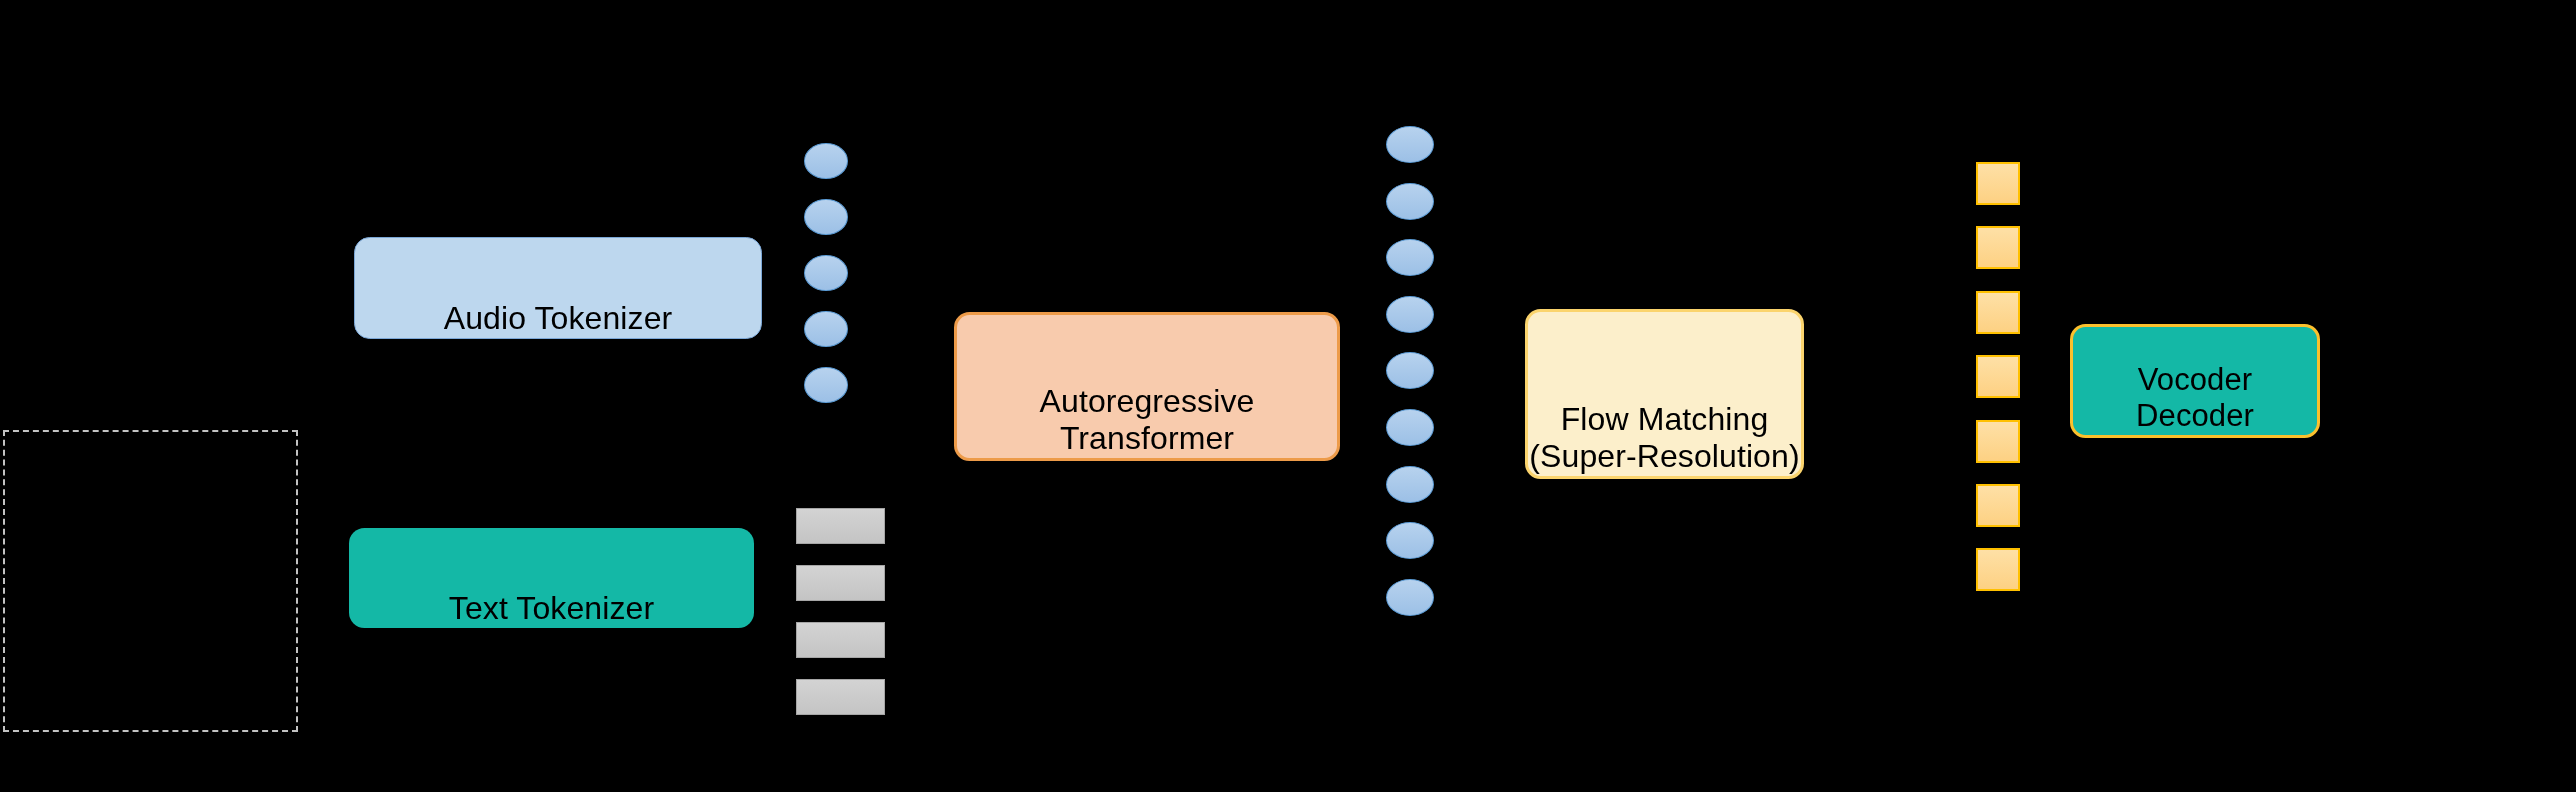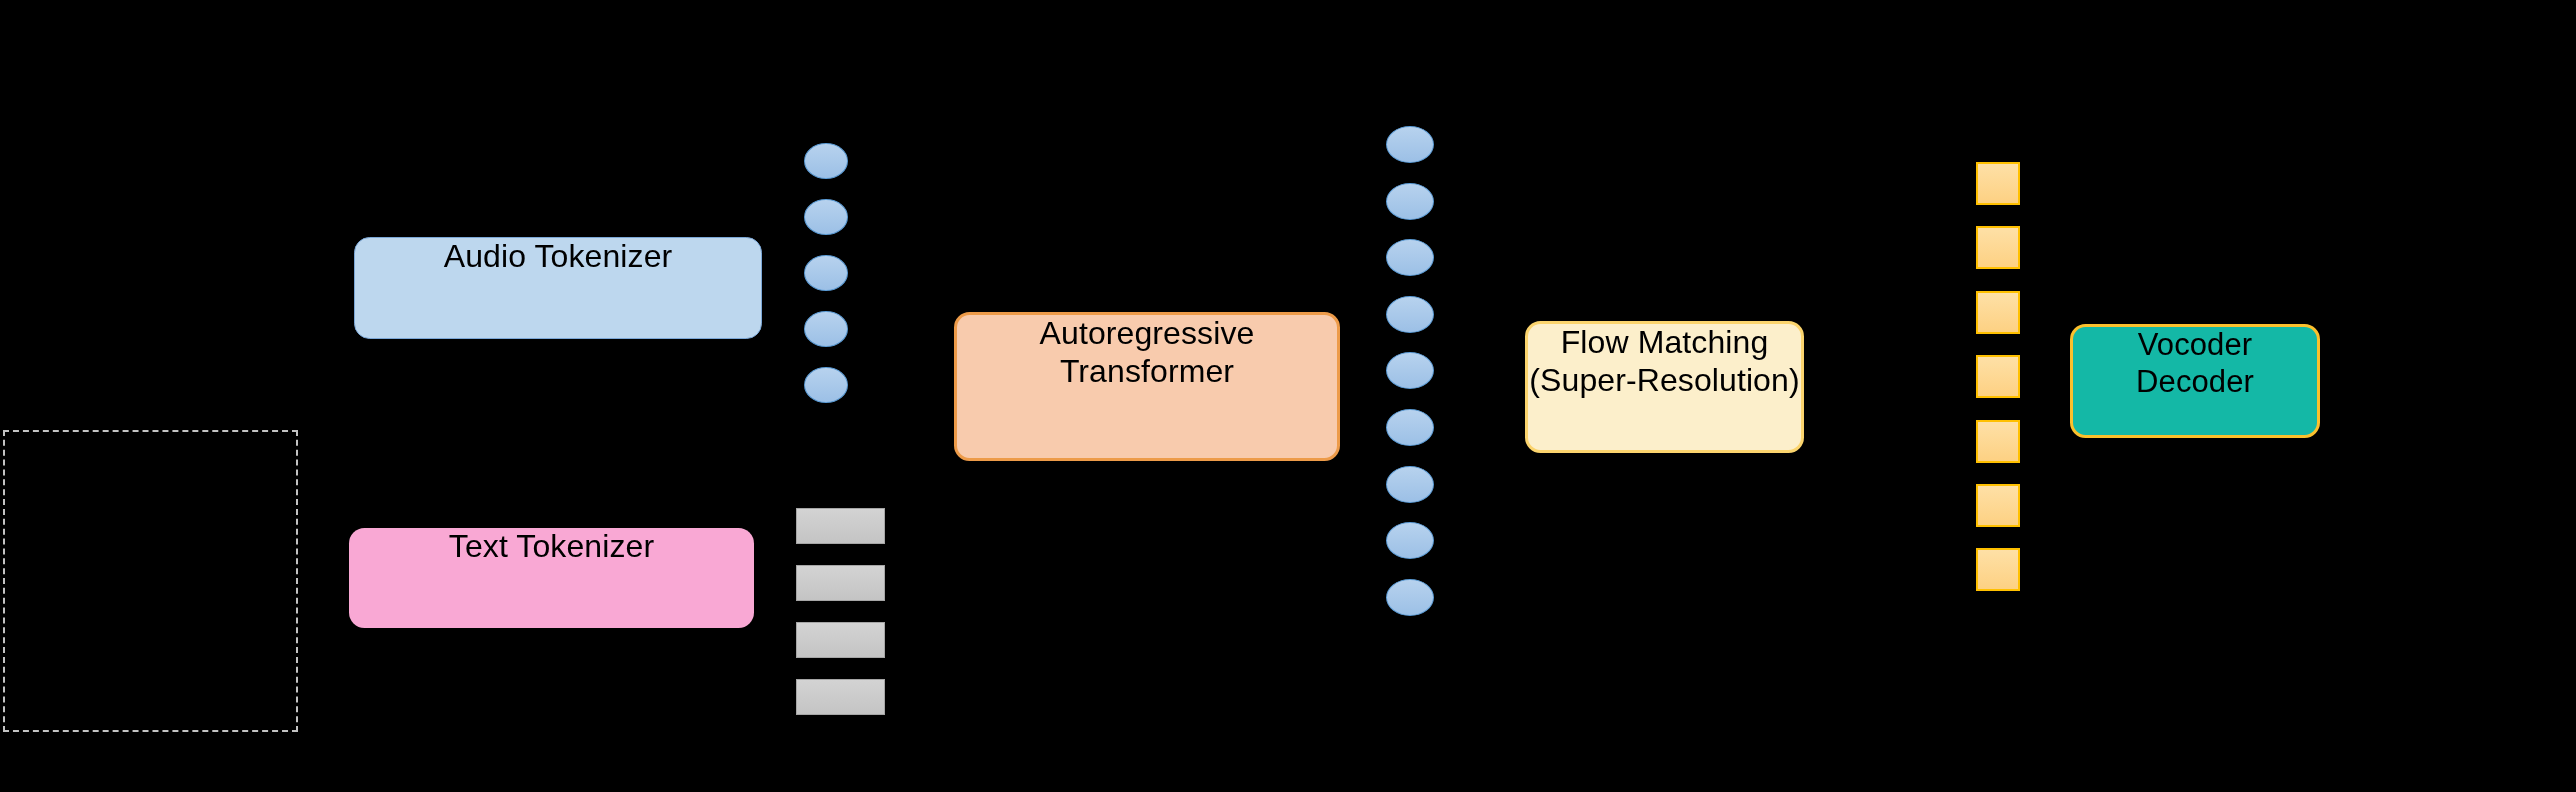--- a/index.html
+++ b/index.html
@@ -14,51 +14,51 @@
     position: relative;
     width: 2576px;
     height: 792px;
     background: #000000;
     overflow: hidden;
   }
   .node {
     position: absolute;
     box-sizing: border-box;
     display: flex;
-    align-items: flex-start;
+    align-items: flex-end;
     justify-content: center;
     text-align: center;
     color: #000000;
     line-height: 1.18;
     white-space: pre-line;
   }
   
   .module {
     border-radius: 15.5px;
     font-size: 32px;
     font-weight: 400;
     letter-spacing: 0.1px;
   }
   .module.audio-tokenizer {
     left: 354px;  top: 237px;  width: 408px;  height: 102px;
     background: #BDD7EE;
     border: 1.8px solid #7BA7D7;
   }
   .module.text-tokenizer {
     left: 349px;  top: 528px;  width: 405px;  height: 100px;
-    background: #f9a8d4;
+    background: #14b8a6;
     border: 0px solid #D9D9D9;
   }
   .module.ar-transformer {
     left: 954px; top: 312px;  width: 386px;  height: 149px;
     background: #F8CBAD;
     border: 3px solid #ED9B49;
   }
   .module.flow-matching {
-    left: 1525px; top: 321px;  width: 279px;  height: 132px;
+    left: 1525px; top: 309px;  width: 279px;  height: 170px;
     background: #FCEFCB;
     border: 3.6px solid #FBD46D;
   }
   .module.vocoder-decoder {
     left: 2070px; top: 324px;  width: 250px;  height: 114px;
     background: #14b8a6;
     border: 3.6px solid #FBC02D;
     font-size: 31px;
   }
   

